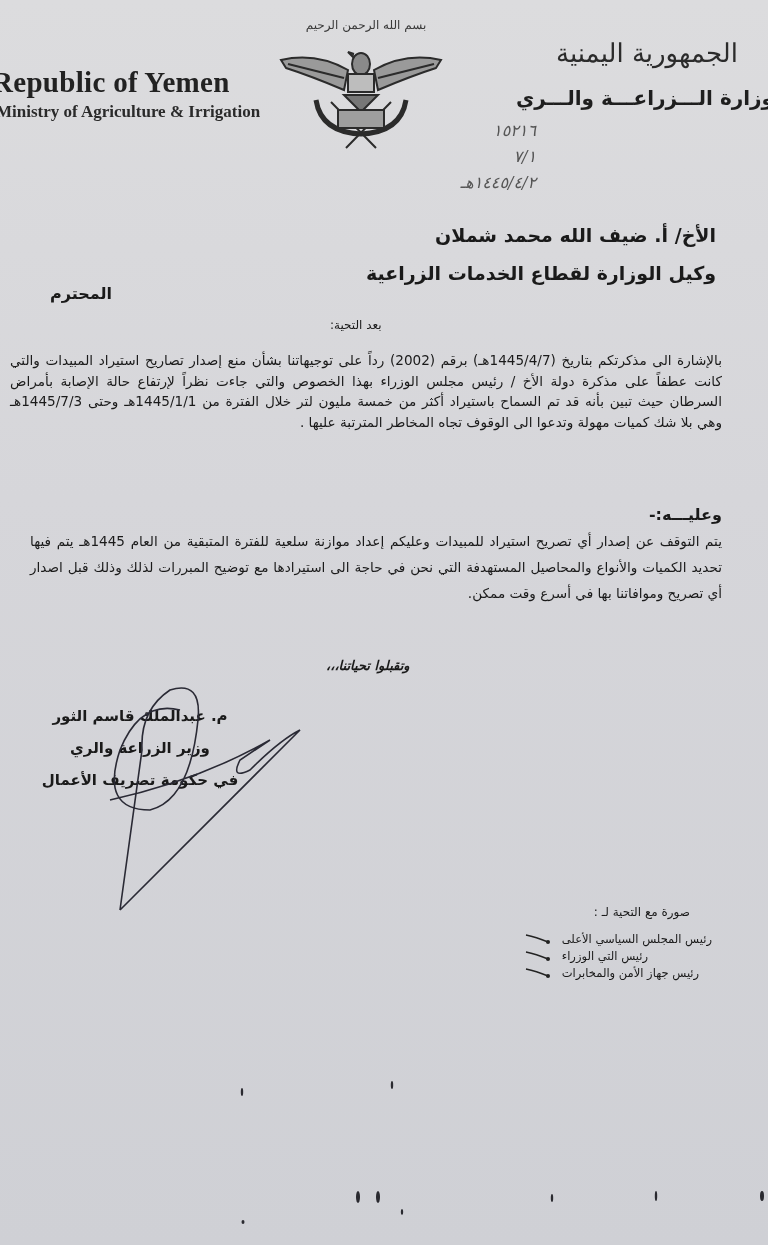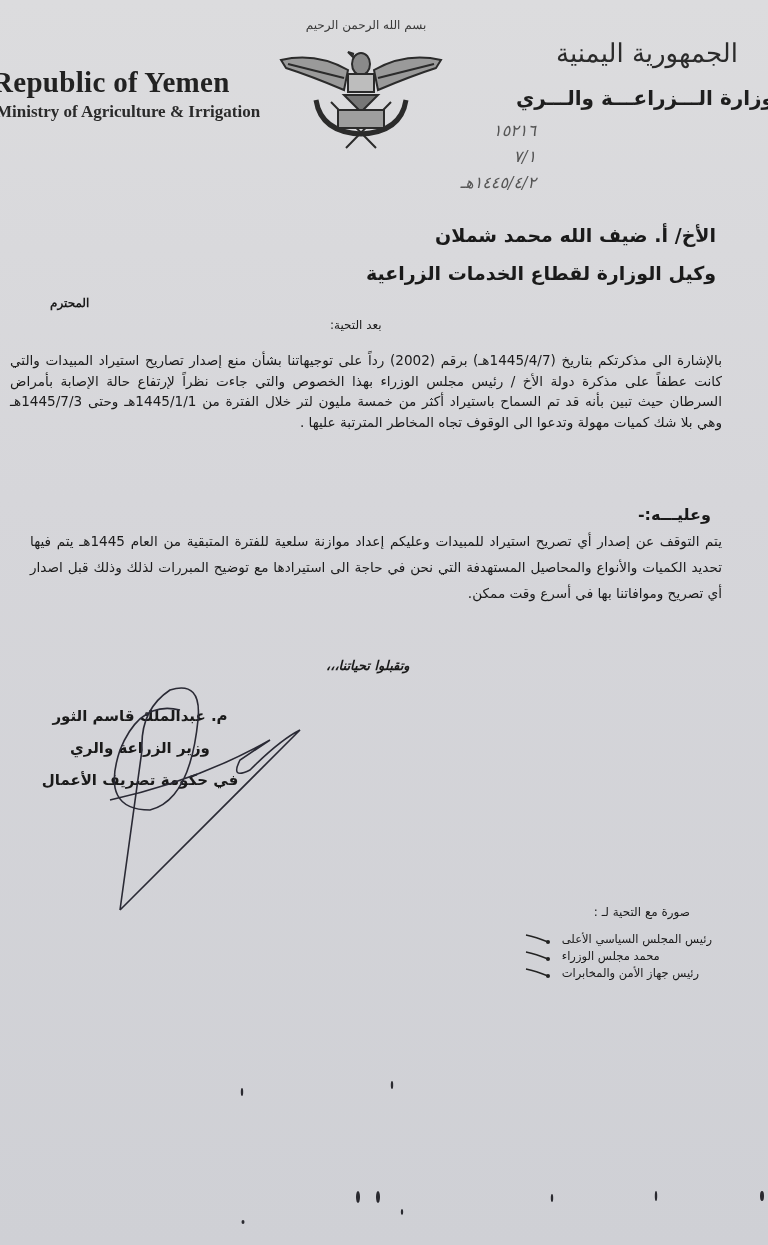--- a/index.html
+++ b/index.html
@@ -13,24 +13,24 @@
     .en-title { left: -8px; top: 66px; font-family: "Liberation Serif", serif; font-size: 29px; font-weight: bold; color: #222; letter-spacing: 0.3px; white-space: nowrap; }
     .en-sub { left: -4px; top: 102px; font-family: "Liberation Serif", serif; font-size: 17px; font-weight: bold; color: #2a2a2a; white-space: nowrap; }
     .basmala { left: 296px; top: 18px; width: 140px; text-align: center; font-family: "DejaVu Serif", serif; font-size: 12px; color: #3a3a3a; white-space: nowrap; }
     .emblem { left: 276px; top: 40px; width: 170px; height: 110px; }
     .ar-title { right: 30px; top: 38px; direction: rtl; font-family: "DejaVu Serif", serif; font-size: 26px; color: #2b2b2b; white-space: nowrap; }
     .ar-sub { right: -6px; top: 86px; direction: rtl; font-family: "DejaVu Sans", sans-serif; font-size: 20px; font-weight: bold; color: #1e1e1e; white-space: nowrap; letter-spacing: 1px; }
     .ref { left: 446px; top: 118px; width: 90px; height: 80px; font-family: "DejaVu Serif", serif; font-style: italic; color: #555; font-size: 16px; line-height: 26px; direction: rtl; text-align: right; }
     .ar { direction: rtl; text-align: right; font-family: "DejaVu Sans", sans-serif; }
     .to-name { right: 52px; top: 224px; font-size: 19px; font-weight: bold; }
     .to-title { right: 52px; top: 262px; font-size: 19px; font-weight: bold; }
-    .respected { left: 50px; top: 296px; font-size: 12px; font-weight: bold; font-family: Liberation Serif, serif; }
+    .respected { left: 50px; top: 284px; font-size: 16px; font-weight: bold; }
     .greeting { left: 330px; top: 318px; font-size: 12px; }
     .body-p { left: 10px; right: 46px; top: 350px; font-size: 13.6px; line-height: 20.5px; text-align: justify; text-align-last: right; }
-    .therefore { right: 57px; top: 505px; font-size: 16px; font-weight: bold; }
+    .therefore { right: 46px; top: 505px; font-size: 16px; font-weight: bold; }
     .body-p2 { left: 30px; right: 46px; top: 528px; font-size: 13.6px; line-height: 26px; text-align: justify; text-align-last: right; }
     .closing { left: 326px; top: 658px; font-size: 13px; font-weight: bold; font-style: italic; }
     .sig { width: 220px; text-align: center; font-size: 15px; font-weight: bold; line-height: 32px; }
     .sig-1 { left: 30px; top: 700px; }
     .signature { left: 80px; top: 660px; width: 230px; height: 260px; }
     .cc-head { right: 78px; top: 905px; font-size: 12px; }
     .cc-list { right: 56px; top: 930px; }
     .cc-item { display: flex; flex-direction: row-reverse; align-items: center; gap: 10px; font-size: 11.5px; height: 17px; }
     .tick { width: 28px; height: 12px; }
     .dots { left: 0; top: 1000px; width: 768px; height: 245px; }
@@ -96,21 +96,21 @@
           <circle cx="24" cy="9" r="2" fill="#222"></circle>
           <path d="M24 9 Q12 4 2 2" stroke="#222" fill="none" stroke-width="1.4"></path>
         </svg>
       <span>رئيس المجلس السياسي الأعلى</span>
     </div>
     <div class="cc-item">
       <svg class="tick" viewBox="0 0 28 12">
           <circle cx="24" cy="9" r="2" fill="#222"></circle>
           <path d="M24 9 Q12 4 2 2" stroke="#222" fill="none" stroke-width="1.4"></path>
         </svg>
-      <span>محمد مجلس الوزراء</span>
+      <span>رئيس التي الوزراء</span>
     </div>
     <div class="cc-item">
       <svg class="tick" viewBox="0 0 28 12">
           <circle cx="24" cy="9" r="2" fill="#222"></circle>
           <path d="M24 9 Q12 4 2 2" stroke="#222" fill="none" stroke-width="1.4"></path>
         </svg>
       <span>رئيس جهاز الأمن والمخابرات</span>
     </div>
   </div>
 

